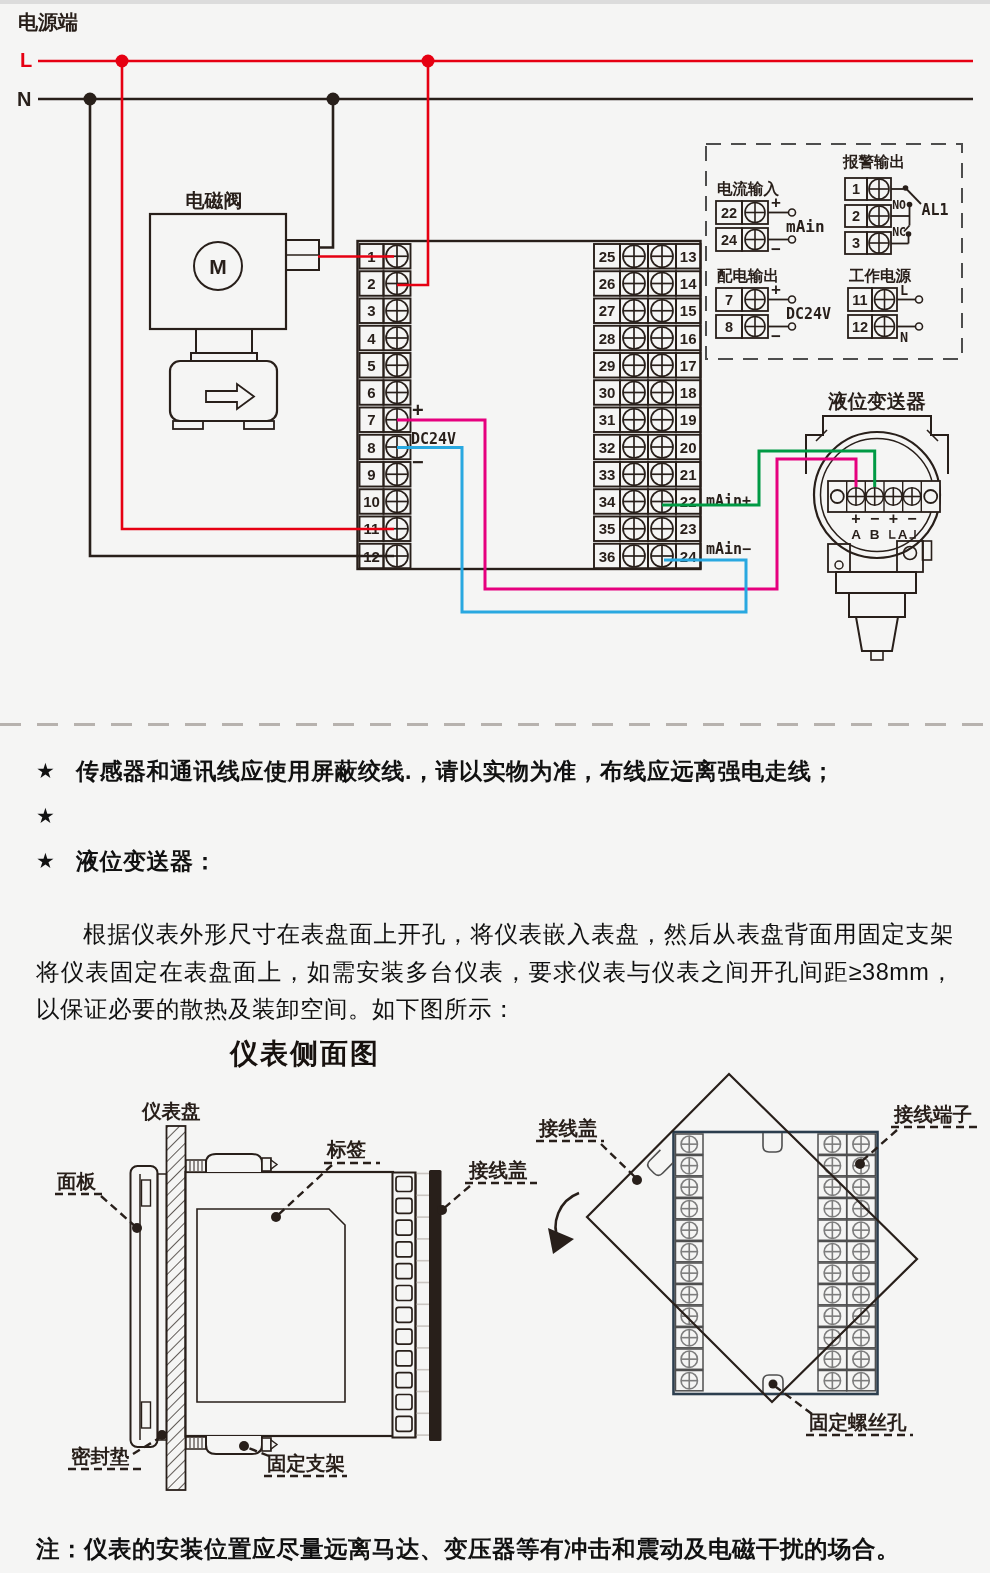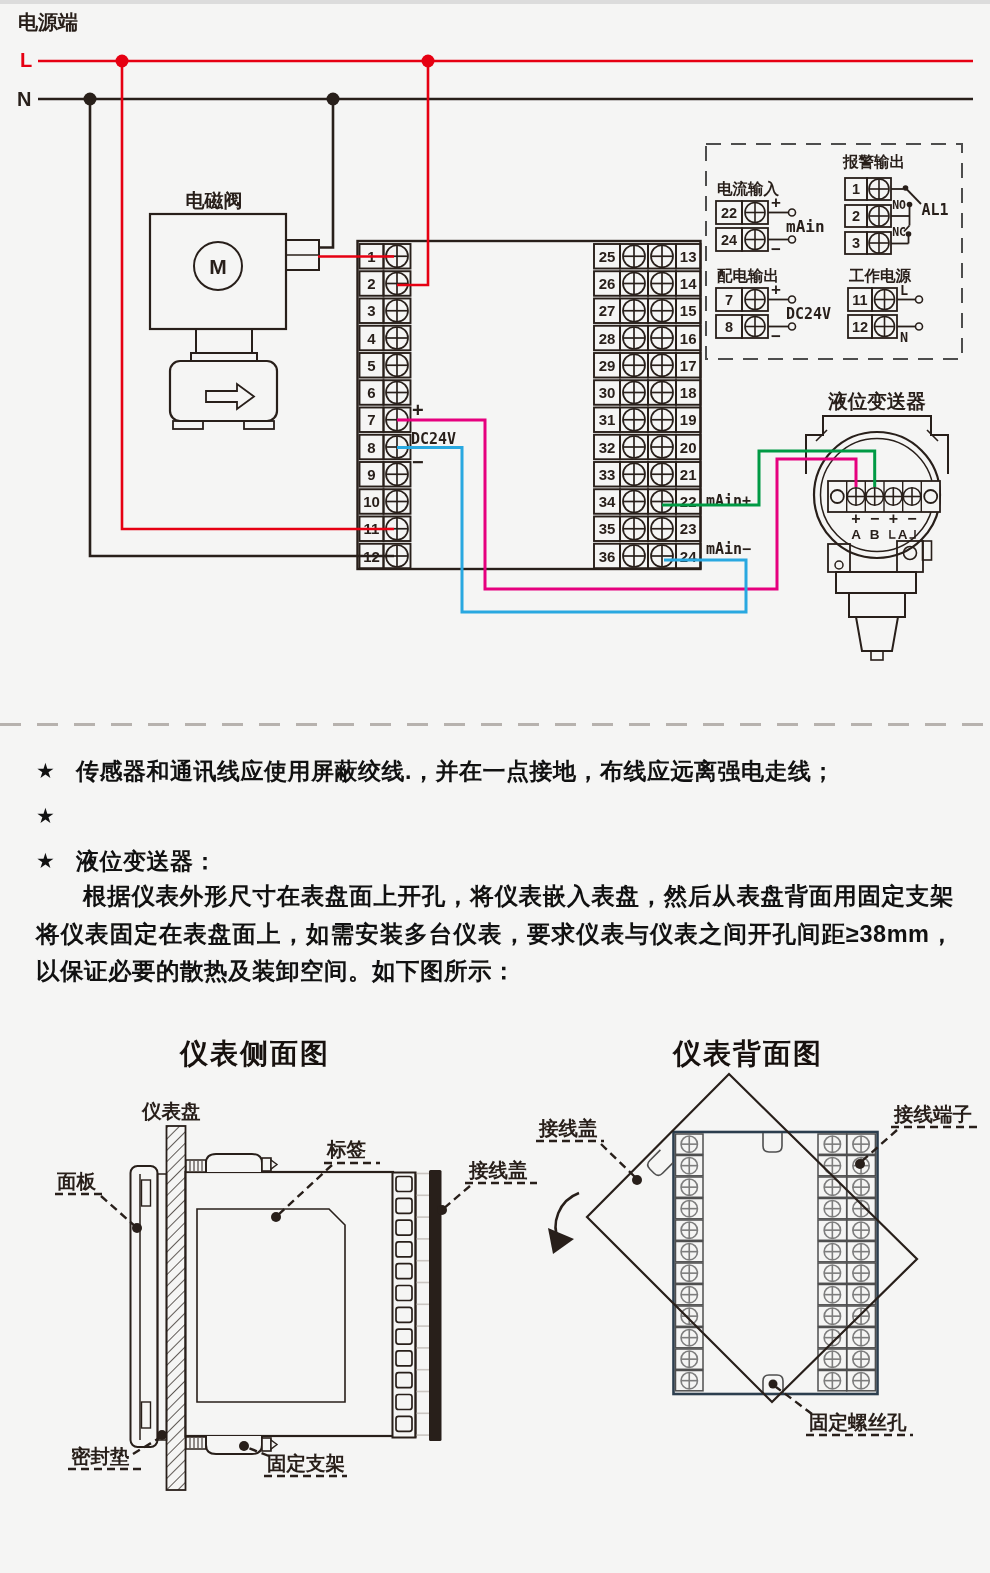--- a/index.html
+++ b/index.html
@@ -13,24 +13,24 @@
   svg{display:block}
   svg text{font-family:"Liberation Sans",sans-serif;font-weight:bold;fill:var(--ink)}
   svg text.mono{font-family:"DejaVu Sans Mono",monospace}
   svg text.red{fill:var(--red)}
   .divider{position:absolute;left:0;top:719px;width:990px;height:3px;
     background:repeating-linear-gradient(90deg,var(--div) 0 21px,transparent 21px 37px)}
   .notes{position:absolute;left:36px;top:752px;width:930px;display:flex;flex-direction:column;gap:15px;color:#111}
   .note-row{display:flex;align-items:flex-start}
   .note-star{width:40px;font-size:21px;line-height:30px;color:#111;flex:none}
   .note-text{font-size:23px;line-height:30px;font-weight:bold;letter-spacing:.5px}
-  .para{position:absolute;left:36px;top:874px;width:918px;font-size:23.5px;line-height:37.5px;
-    font-weight:bold;text-align:justify;text-indent:2em;color:#111;letter-spacing:.5px}
+  .para{position:absolute;left:36px;top:912px;width:918px;font-size:23.5px;line-height:37.5px;
+    font-weight:normal;text-align:justify;text-indent:2em;color:#111;letter-spacing:.5px}
   .fig-title{position:absolute;font-family:"Liberation Serif",serif;font-weight:bold;
-    font-size:28px;color:#17110e;letter-spacing:2px;text-align:left;width:200px;top:1031px}
+    font-size:28px;color:#17110e;letter-spacing:2px;text-align:right;width:200px;top:1031px}
   .fig-title.side{left:180px}
   .fig-title.back{left:673px}
   .footer{position:absolute;left:36px;top:1529px;font-size:23.5px;font-weight:bold;color:#111;letter-spacing:.5px}
 </style>
 </head>
 <body>
 
 <div class="page">
 
   <svg class="abs" style="left:0;top:0" width="990" height="730" viewBox="0 0 990 730">
@@ -569,35 +569,34 @@
       <path d="M397,443.5 H462 V608 H746 V556 H664" stroke="#29a8e0" stroke-width="3"></path>
       <path d="M662,501 H759 V447 H874.7 V483" stroke="#009a44" stroke-width="3"></path>
     </g>
   </svg>
 
   <div class="divider"></div>
 
   <div class="notes">
     <div class="note-row">
       <span class="note-star">★</span>
-      <span class="note-text">传感器和通讯线应使用屏蔽绞线.，并在一点接地，布线应远离强电走线；</span>
+      <span class="note-text">传感器和通讯线应使用屏蔽绞线.，请以实物为准，布线应远离强电走线；</span>
     </div>
     <div class="note-row">
       <span class="note-star">★</span>
     </div>
     <div class="note-row">
       <span class="note-star">★</span>
       <span class="note-text">液位变送器：</span>
     </div>
   </div>
 
   <p class="para">根据仪表外形尺寸在表盘面上开孔，将仪表嵌入表盘，然后从表盘背面用固定支架将仪表固定在表盘面上，如需安装多台仪表，要求仪表与仪表之间开孔间距≥38mm，以保证必要的散热及装卸空间。如下图所示：</p>
 
   <span class="fig-title side">仪表侧面图</span>
-  <span class="fig-title back">仪表背面图</span>
 
   <svg class="abs" style="left:0;top:1020px" width="990" height="500" viewBox="0 1020 990 500">
     <defs>
       <pattern id="hatch" patternUnits="userSpaceOnUse" width="8" height="8" patternTransform="rotate(45)">
         <line x1="0" y1="0" x2="0" y2="8" stroke="#3a322d" stroke-width="1.6"></line>
       </pattern>
     </defs>
 
     <g>
       <text x="142" y="1114" font-size="19.5">仪表盘</text>
@@ -935,13 +934,14 @@
       </g>
       <circle cx="637" cy="1176" r="5" fill="#281f1a"></circle>
       <circle cx="860" cy="1160" r="5" fill="#281f1a"></circle>
 
       <text x="539" y="1131" font-size="19.5">接线盖</text>
       <text x="894" y="1117" font-size="19.5">接线端子</text>
       <text x="809" y="1425" font-size="19.5">固定螺丝孔</text>
     </g>
   </svg>
 
+  <div class="footer">注：仪表的安装位置应尽量远离马达、变压器等有冲击和震动及电磁干扰的场合。</div>
 </div>
 
 </body></html>

